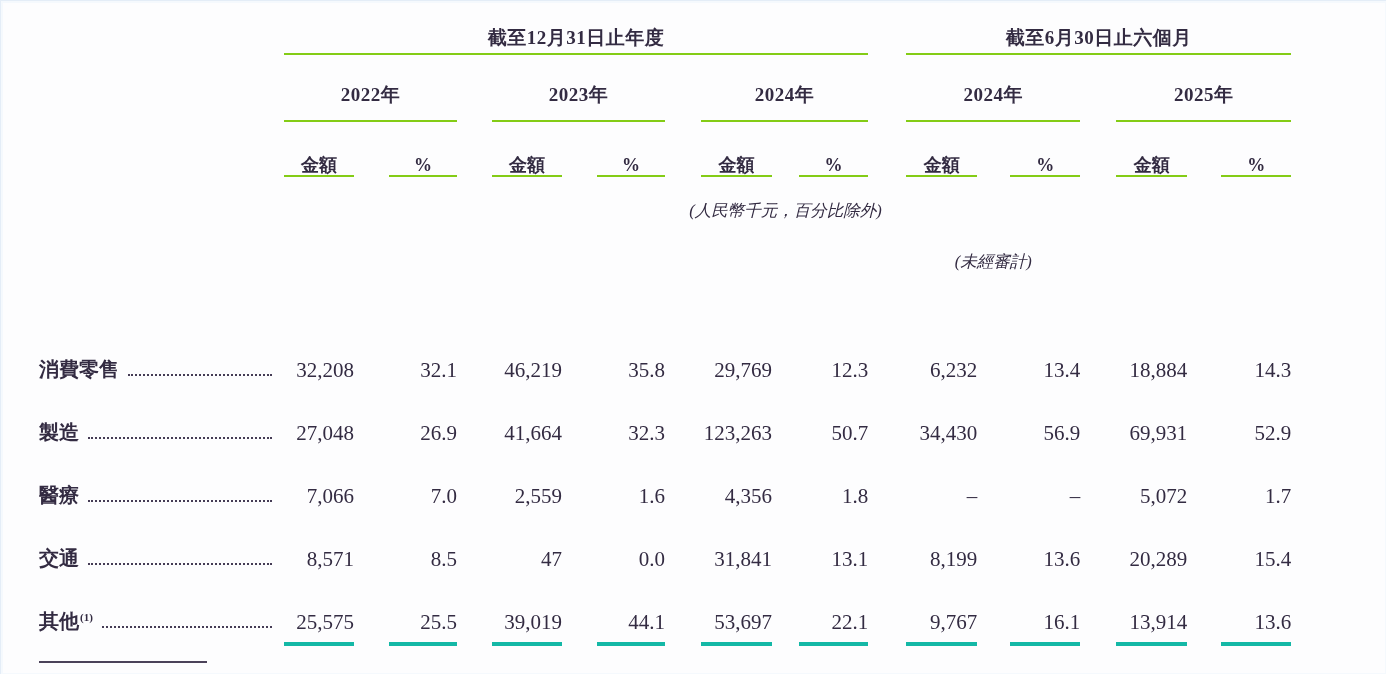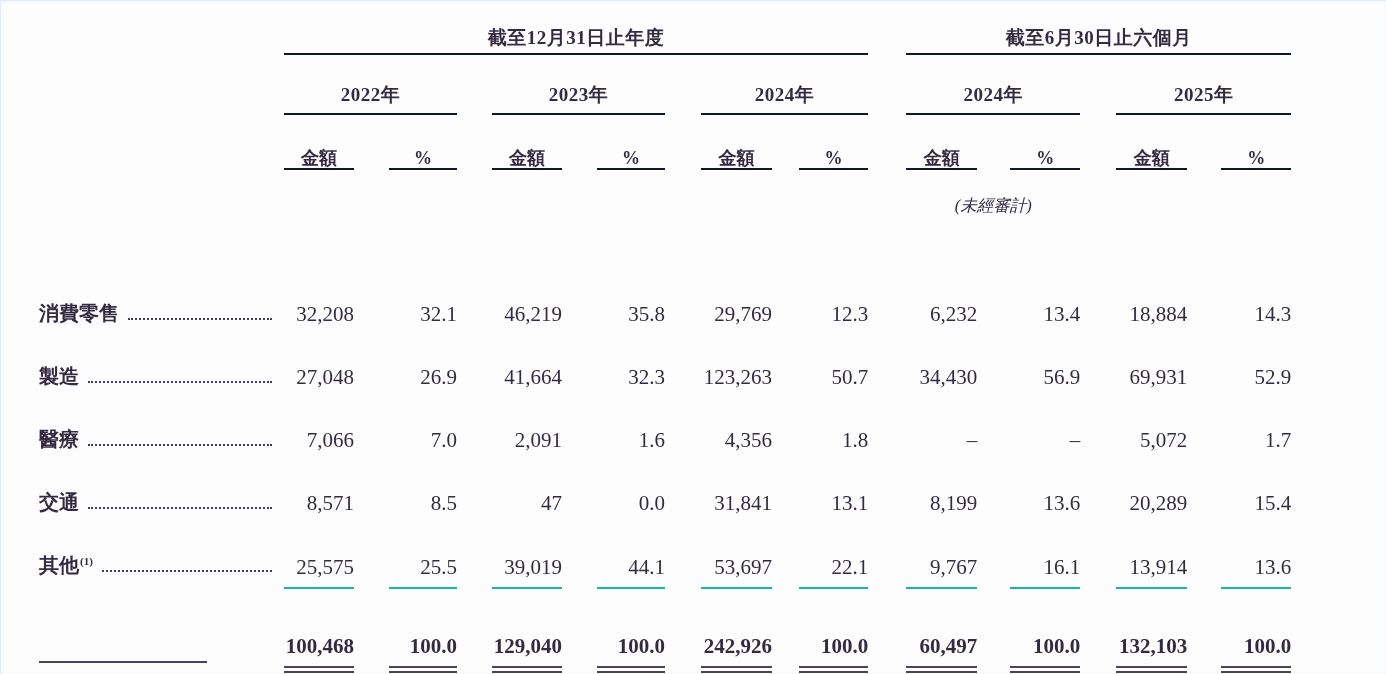--- a/index.html
+++ b/index.html
@@ -9,37 +9,37 @@
     border:1px solid #e4edf7;
     box-shadow:inset 0 0 0 2px #f5f9fd;
     font-family:"Liberation Serif","DejaVu Serif",serif;
     color:#332b42;
   }
   table.fin{
     position:absolute;left:38px;top:0;width:1252px;
     border-collapse:collapse;table-layout:fixed;
   }
   td{padding:0;vertical-align:bottom;font-size:21px;line-height:1.05;overflow:visible;}
-  .rule{border-bottom:2px solid #0f172a;}
+  .rule{border-bottom:2px solid #84cc16;}
   .ctr{text-align:center;}
   .num{text-align:right;}
   .hdr{font-weight:700;font-size:19px;letter-spacing:.5px;white-space:nowrap;}
   .sub{font-weight:700;font-size:18px;}
   .note{font-style:italic;font-size:16.5px;white-space:nowrap;}
   tr.r-group td{height:47px;}
   tr.r-group td.hdr{padding-bottom:5px;}
   tr.r-year td{height:50px;}
-  tr.r-year td.hdr{padding-bottom:8px;}
+  tr.r-year td.hdr{padding-bottom:15px;}
   tr.r-sub td{height:53px;}
   tr.r-sub td.sub{}
   tr.r-note1 td{height:42px;padding-bottom:7px;}
   tr.r-note2 td{height:44px;padding-bottom:7px;}
   tr.r-gap td{height:52px;}
   tr.r-data td{height:52px;padding-bottom:11px;}
-  tr.r-data td.ul{border-bottom:2px solid #14b8a6;padding-bottom:9px;}
+  tr.r-data td.ul{border-bottom:4px solid #14b8a6;padding-bottom:9px;}
   tr.r-total td{height:62px;padding-bottom:9px;padding-top:6px;}
   tr.r-total td.dul{border-bottom:7px double #4b4259;}
   tr.r-total .num,tr.r-total .lbl-text{font-weight:700;}
   .lbl{display:flex;align-items:baseline;font-weight:700;font-size:20px;white-space:nowrap;margin-top:25px;}
   .lbl .leader{flex:1 1 auto;border-bottom:2px dotted #453c55;margin:0 12px 5px 9px;min-width:20px;}
   .lbl .sup{font-size:11px;vertical-align:super;position:relative;top:-7px;font-weight:700;margin-left:1px;}
   .footnote-rule{position:absolute;left:38px;top:660px;width:168px;border-top:2px solid #4b4259;}
 </style>
 </head>
 <body>
@@ -106,20 +106,26 @@
       <td></td>
       <td class="rule ctr sub">金額</td>
       <td></td>
       <td class="rule ctr sub">%</td>
       <td></td>
       <td class="rule ctr sub">金額</td>
       <td></td>
       <td class="rule ctr sub">%</td>
     </tr>
 
+    <tr class="r-note1">
+      <td></td>
+      <td colspan="7"></td>
+      <td colspan="5" class="ctr note">(人民幣千元，百分比除外)</td>
+      <td colspan="7"></td>
+    </tr>
 
     <tr class="r-note2">
       <td></td>
       <td colspan="12"></td>
       <td colspan="3" class="ctr note">(未經審計)</td>
       <td colspan="4"></td>
     </tr>
 
     <tr class="r-gap">
           <td colspan="20"></td>
@@ -185,21 +191,21 @@
       <td>
             <div class="lbl">
               <span class="lbl-text">醫療</span>
               <span class="leader"></span>
             </div>
           </td>
       <td class="num">7,066</td>
           <td></td>
       <td class="num">7.0</td>
           <td></td>
-      <td class="num">2,091</td>
+      <td class="num">2,559</td>
           <td></td>
       <td class="num">1.6</td>
           <td></td>
       <td class="num">4,356</td>
           <td></td>
       <td class="num">1.8</td>
           <td></td>
       <td class="num">–</td>
           <td></td>
       <td class="num">–</td>

